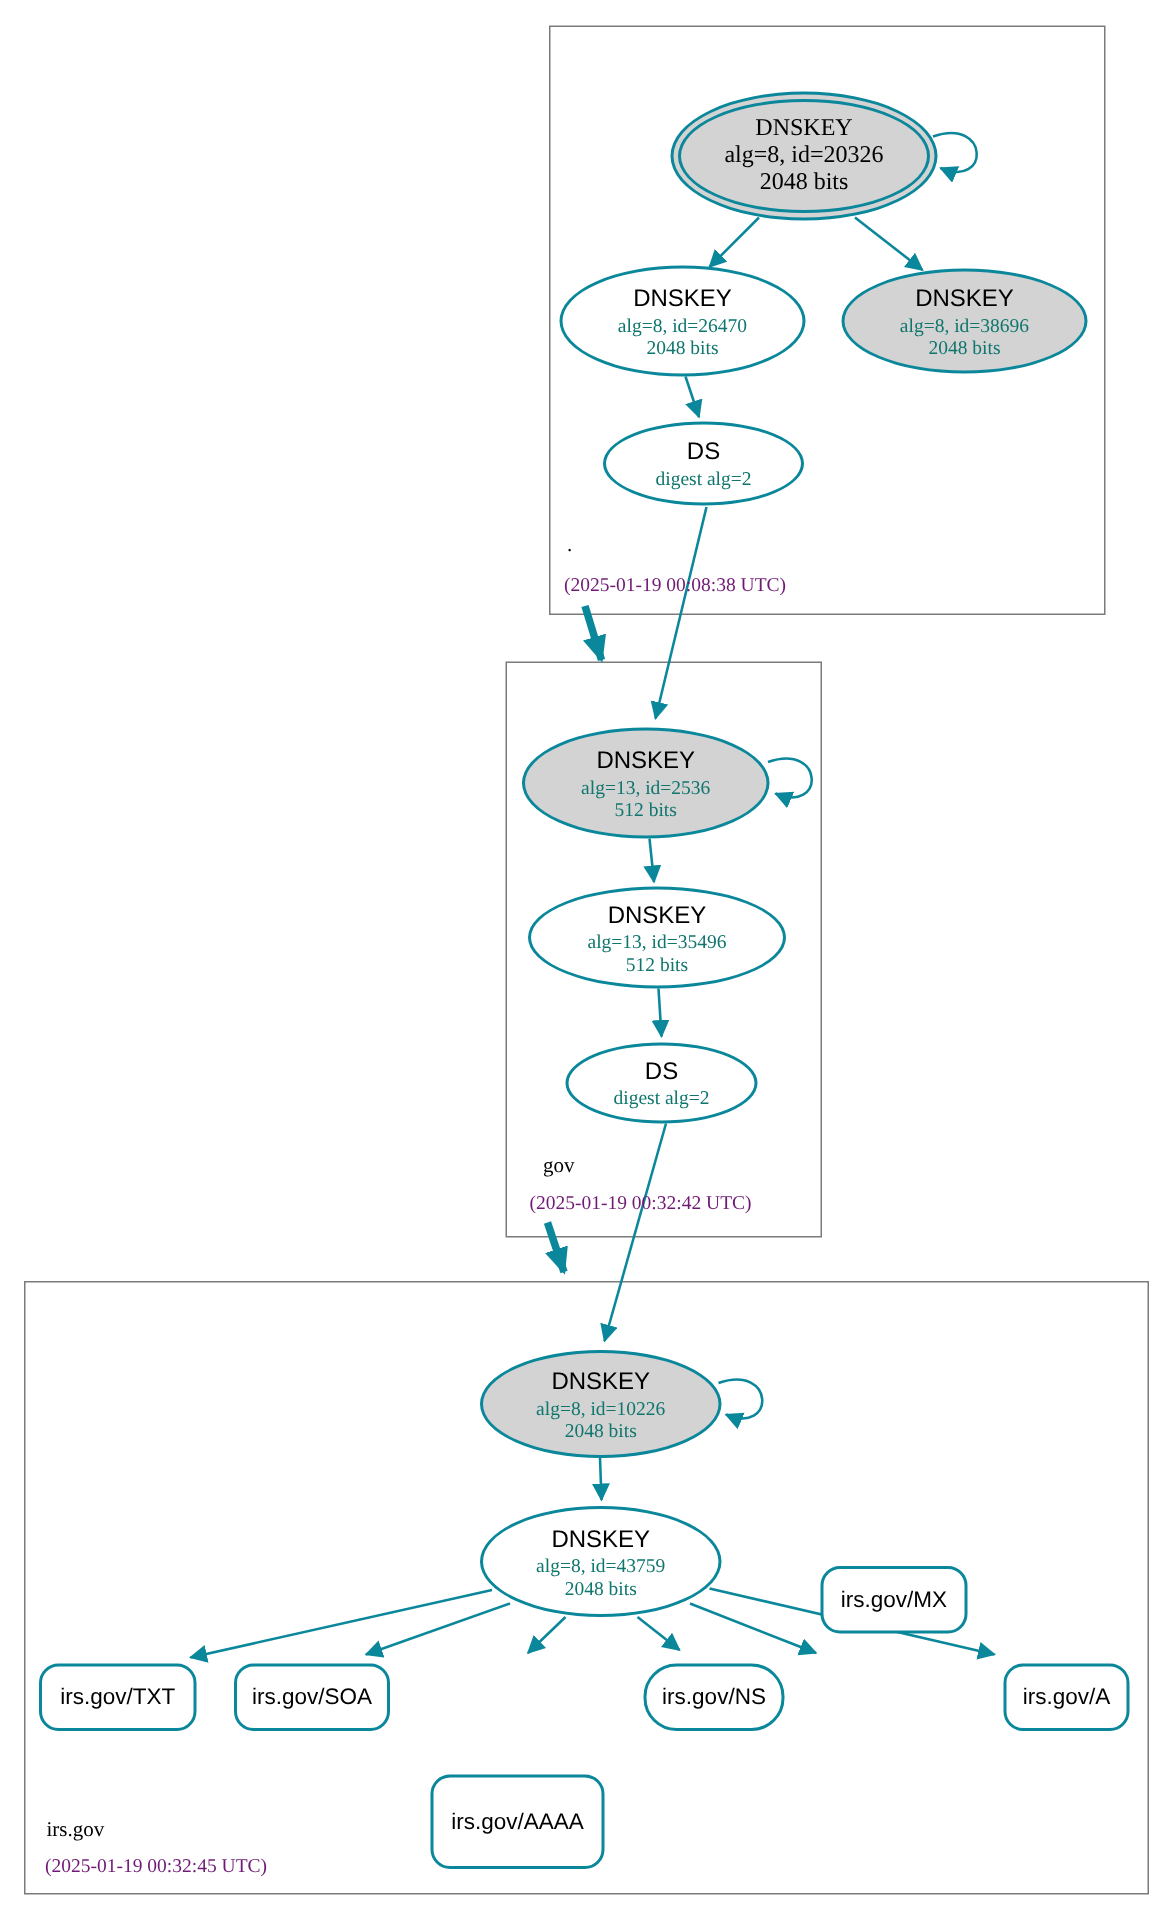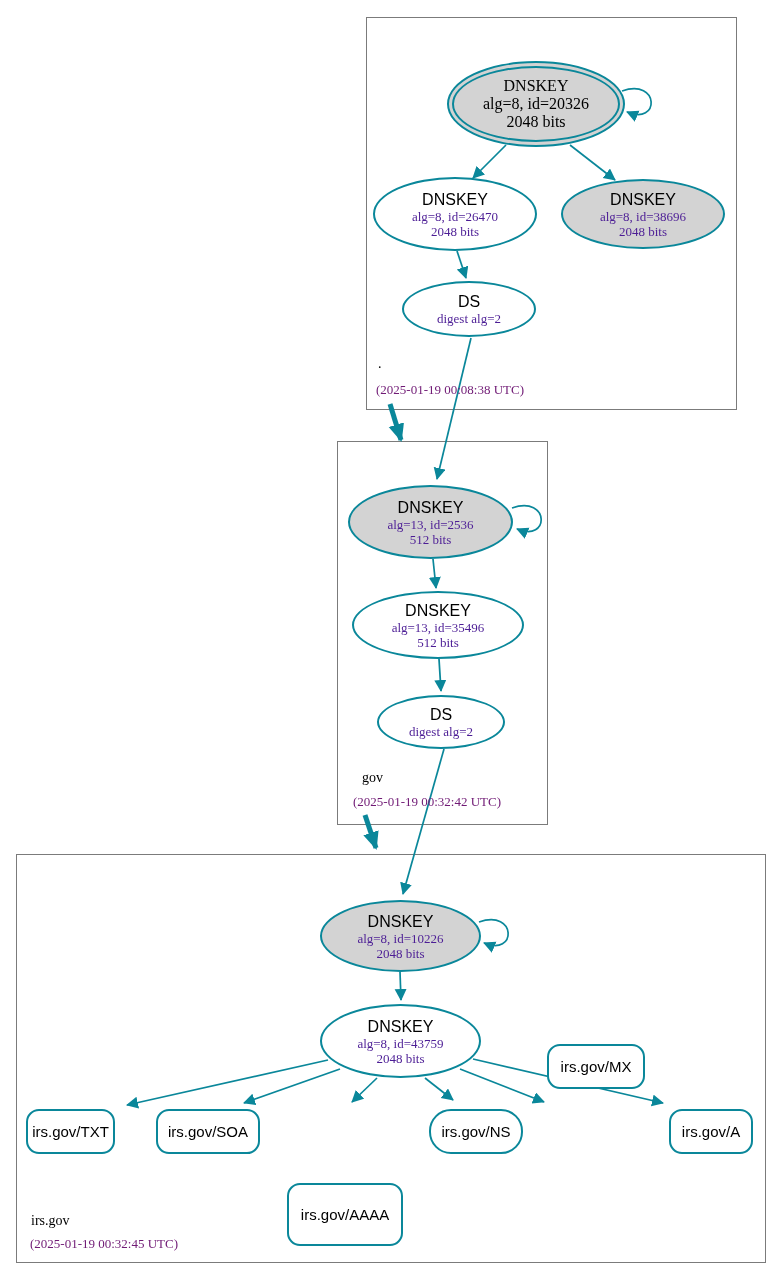--- a/index.html
+++ b/index.html
@@ -32,21 +32,21 @@
     text-align:center;
     box-sizing:border-box;
   }
   .node.ksk{background:var(--ksk-fill);}
   .node .title{
     font-family:"Liberation Sans", sans-serif;
     font-size:16px;line-height:19px;color:#000;
   }
   .node .detail{
     font-family:"Liberation Serif", serif;
-    font-size:13px;line-height:15px;color:#4c1d95;
+    font-size:13px;line-height:15px;color:#0f766e;
   }
   .node-outer{
     position:absolute;
     border:2px solid var(--teal);
     border-radius:50%;
     background:var(--ksk-fill);
     box-sizing:border-box;
   }
   .node-inner{
     position:absolute;left:3px;top:3px;right:3px;bottom:3px;
@@ -175,21 +175,21 @@
     <span class="detail">alg=8, id=10226</span>
     <span class="detail">2048 bits</span>
   </div>
 
   <div class="node" style="left:320px;top:1004px;width:161px;height:74px;">
     <span class="title">DNSKEY</span>
     <span class="detail">alg=8, id=43759</span>
     <span class="detail">2048 bits</span>
   </div>
 
-  <div class="rrset" style="left:26px;top:1109px;width:89px;height:45px;">
+  <div class="rrset" style="left:26px;top:1109px;width:105px;height:45px;">
     <span>irs.gov/TXT</span>
   </div>
   <div class="rrset" style="left:156px;top:1109px;width:104px;height:45px;">
     <span>irs.gov/SOA</span>
   </div>
   <div class="rrset" style="left:287px;top:1160px;width:116px;height:63px;margin-top:23px;">
     <span>irs.gov/AAAA</span>
   </div>
   <div class="rrset" style="left:429px;top:1109px;width:94px;height:45px;border-radius:22px;">
     <span>irs.gov/NS</span>

